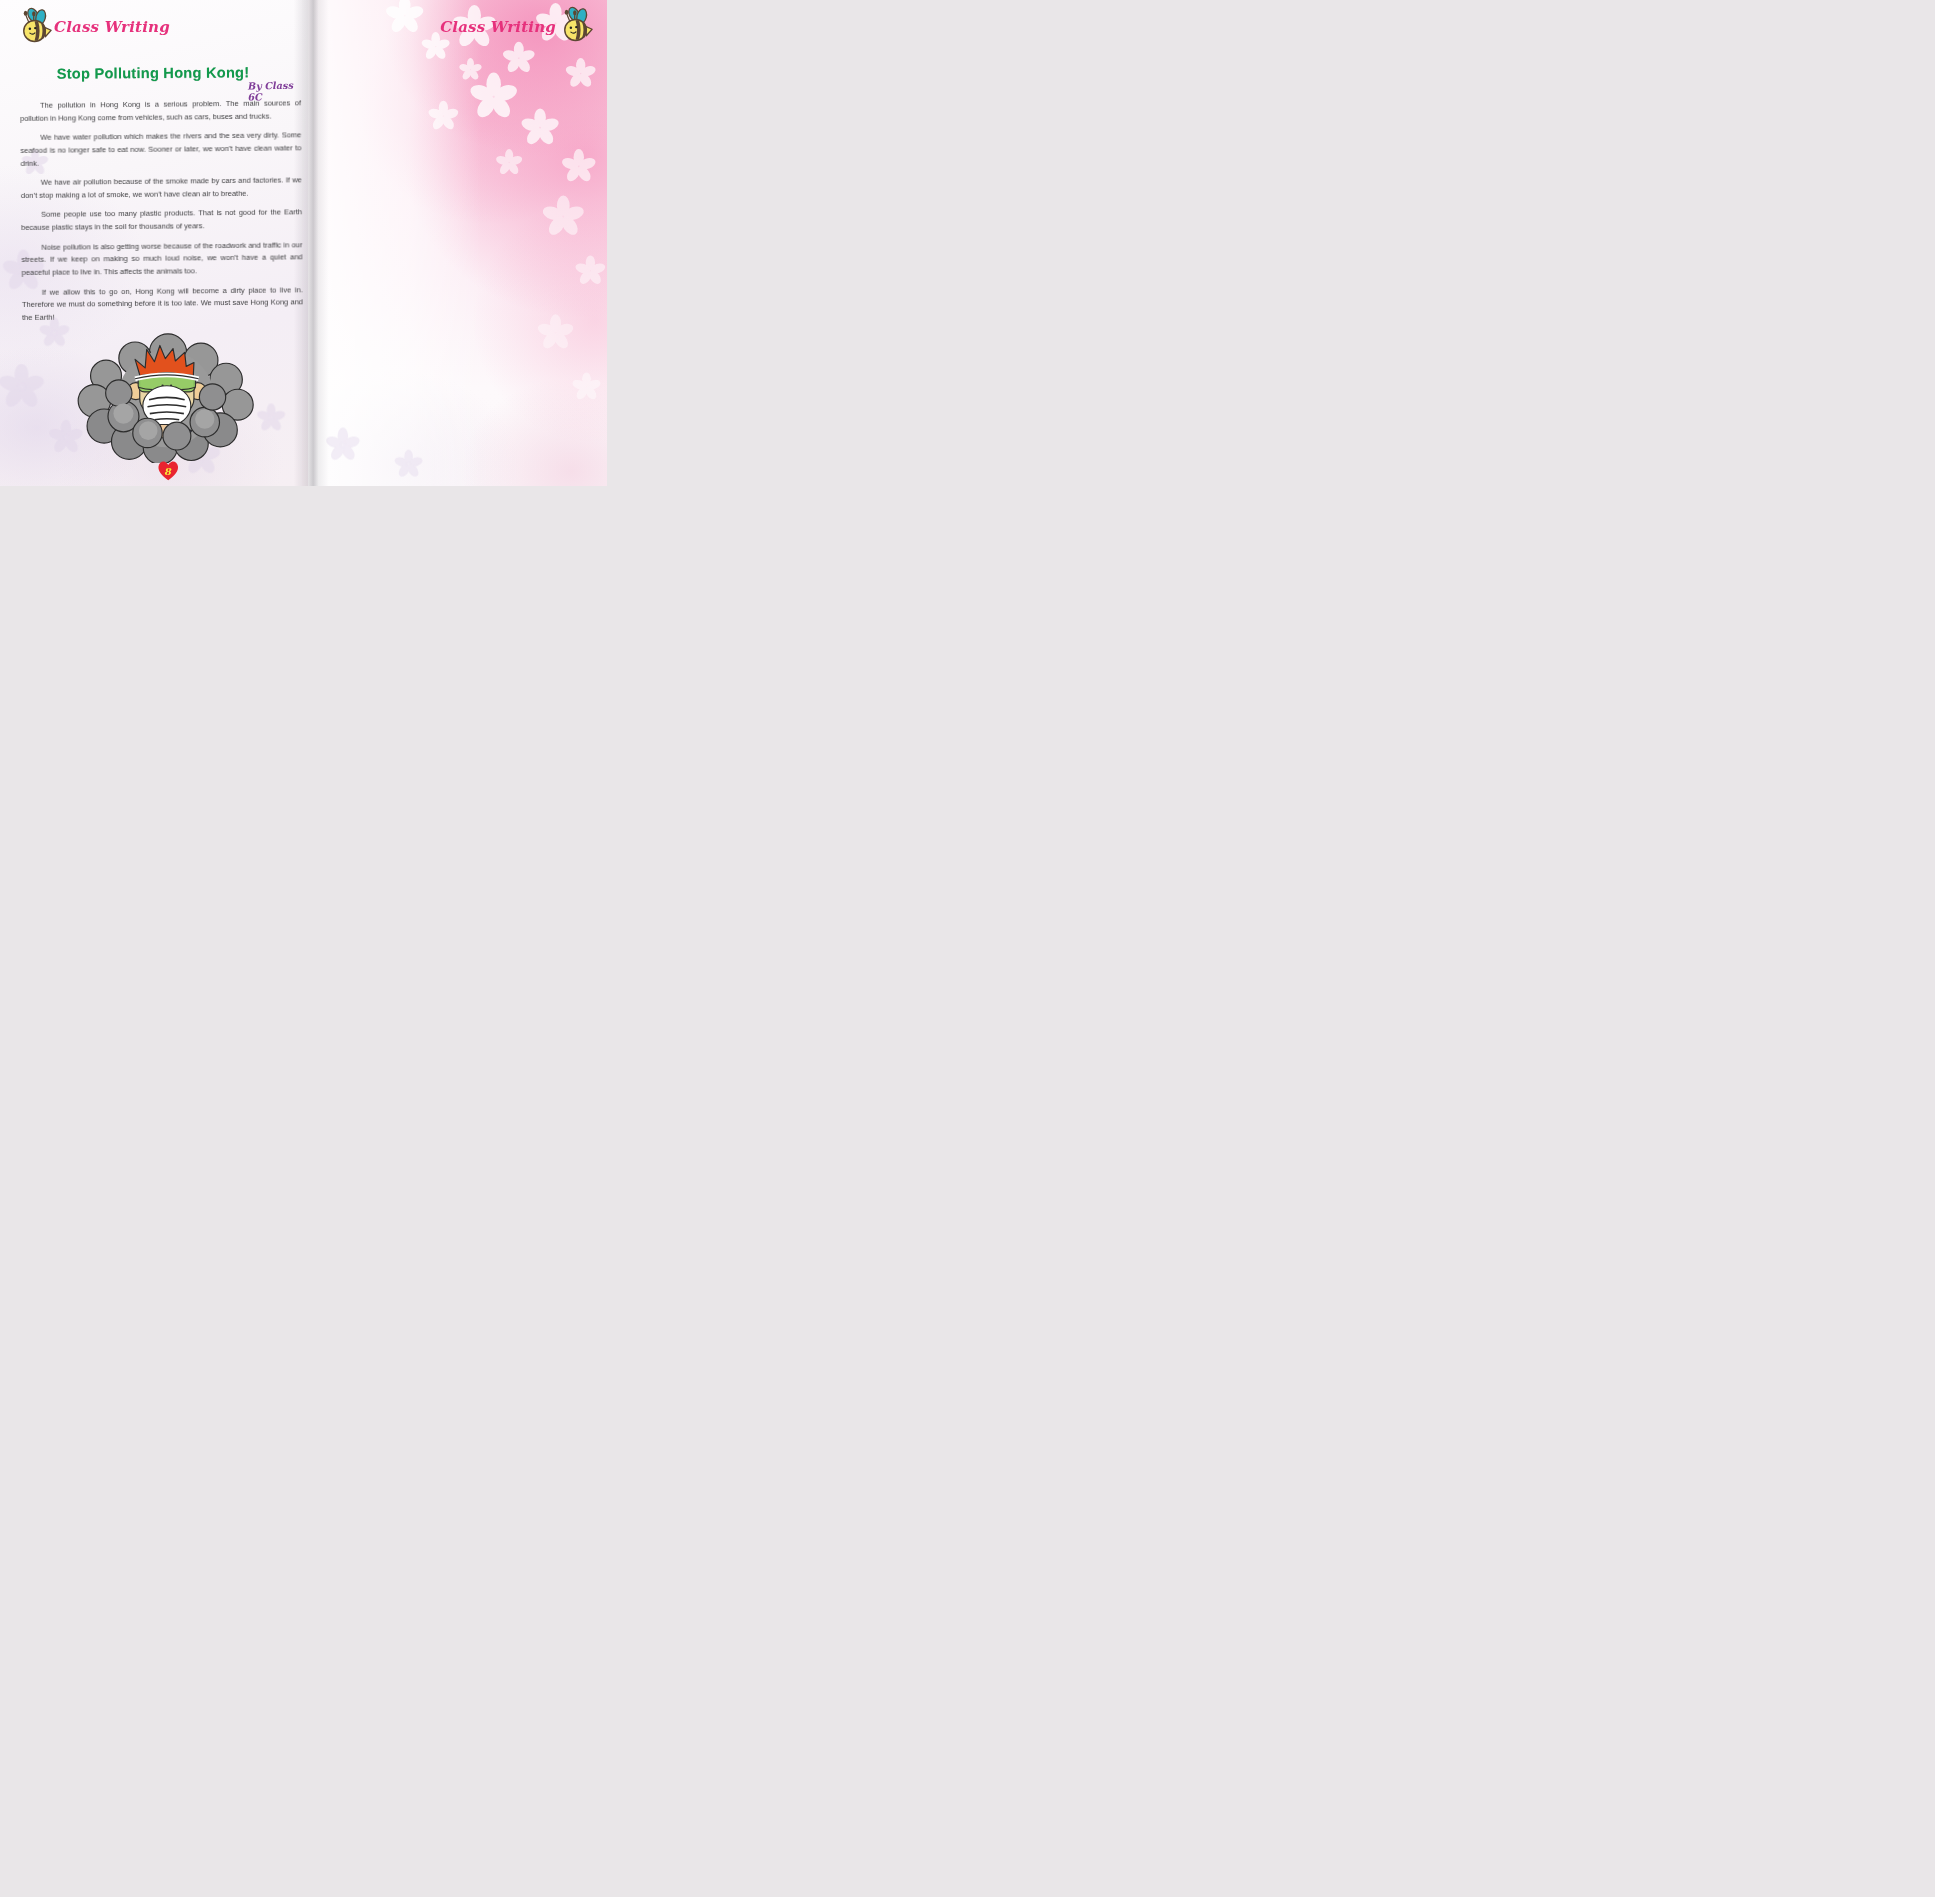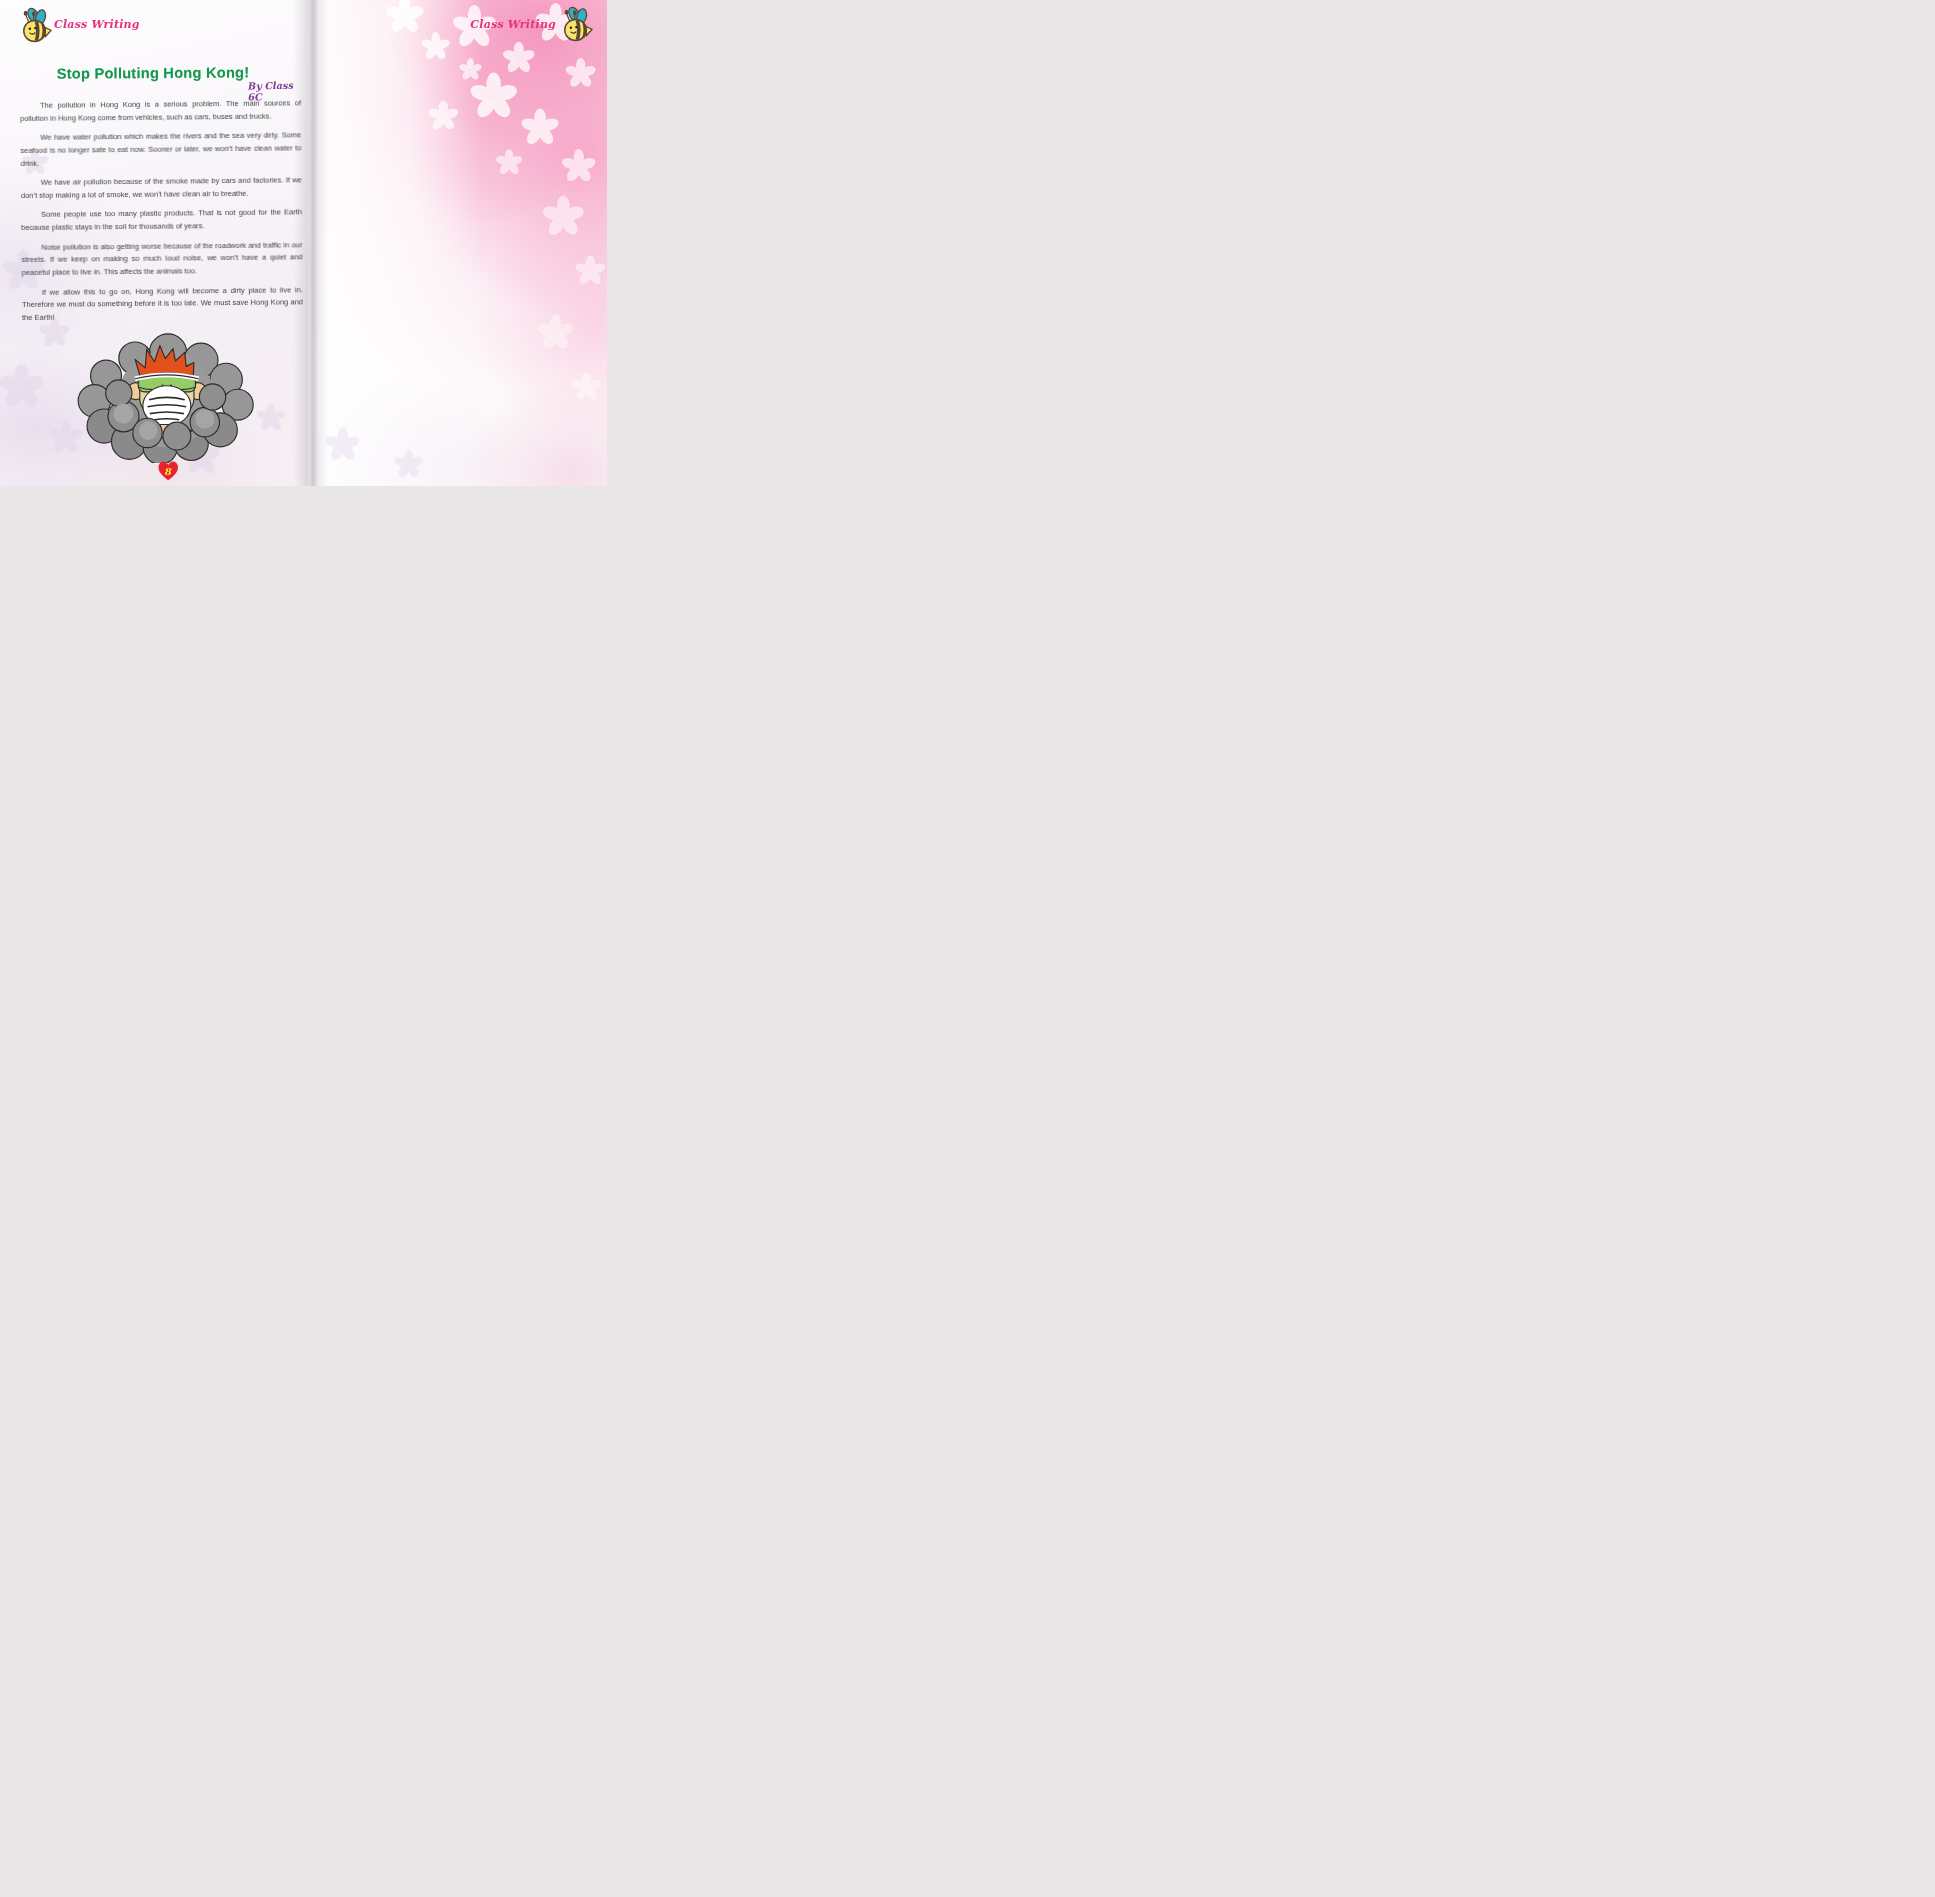--- a/index.html
+++ b/index.html
@@ -37,21 +37,21 @@
     background:linear-gradient(to right, rgba(90,80,95,0) 0%, rgba(95,88,100,.18) 42%, rgba(70,64,78,.28) 55%, rgba(120,112,125,.12) 70%, rgba(255,255,255,0) 100%);
     pointer-events:none;
   }
   .flowers{position:absolute;inset:0;pointer-events:none;}
 
   
   .brand{
     position:absolute;
     font-family:"DejaVu Serif","Liberation Serif",serif;
     font-style:italic;font-weight:700;
-    font-size:11px;color:#e6317c;letter-spacing:0.2px;text-align:center;
+    font-size:15px;color:#e6317c;letter-spacing:0.2px;text-align:center;
   }
   .brand-left{left:54px;top:18px;}
   .brand-right{right:51px;top:18px;}
   .bee{position:absolute;width:36px;height:39px;}
   .bee-left{left:18px;top:4.6px;}
   .bee-right{right:11.6px;top:3.9px;}
 
   
   .title{
     position:absolute;

